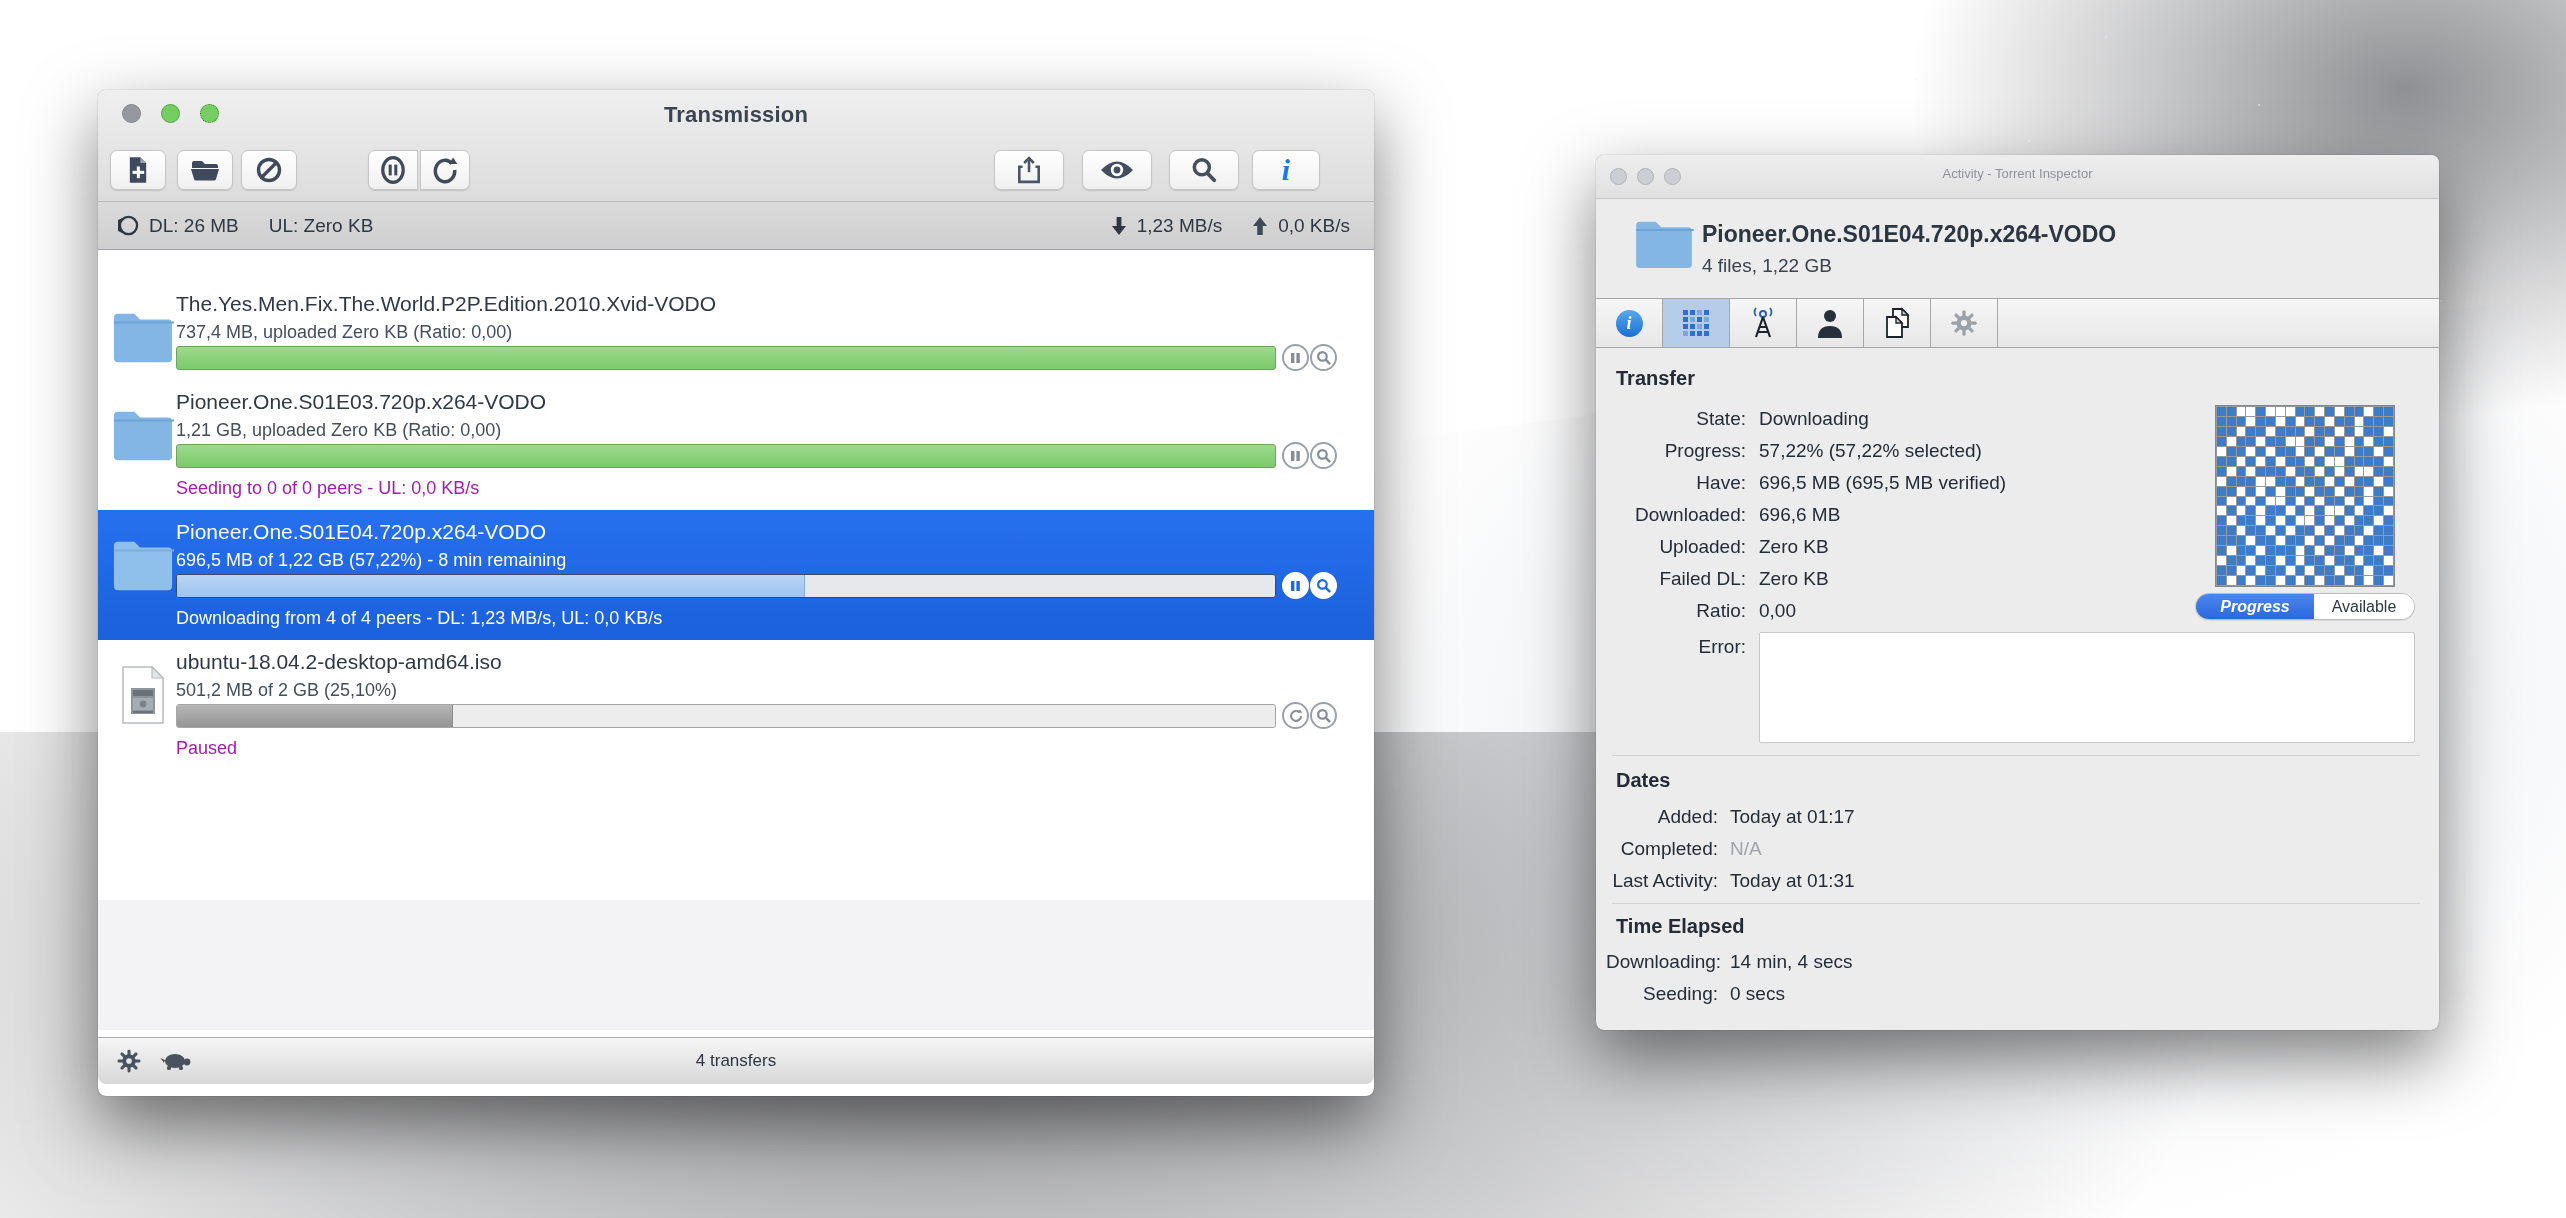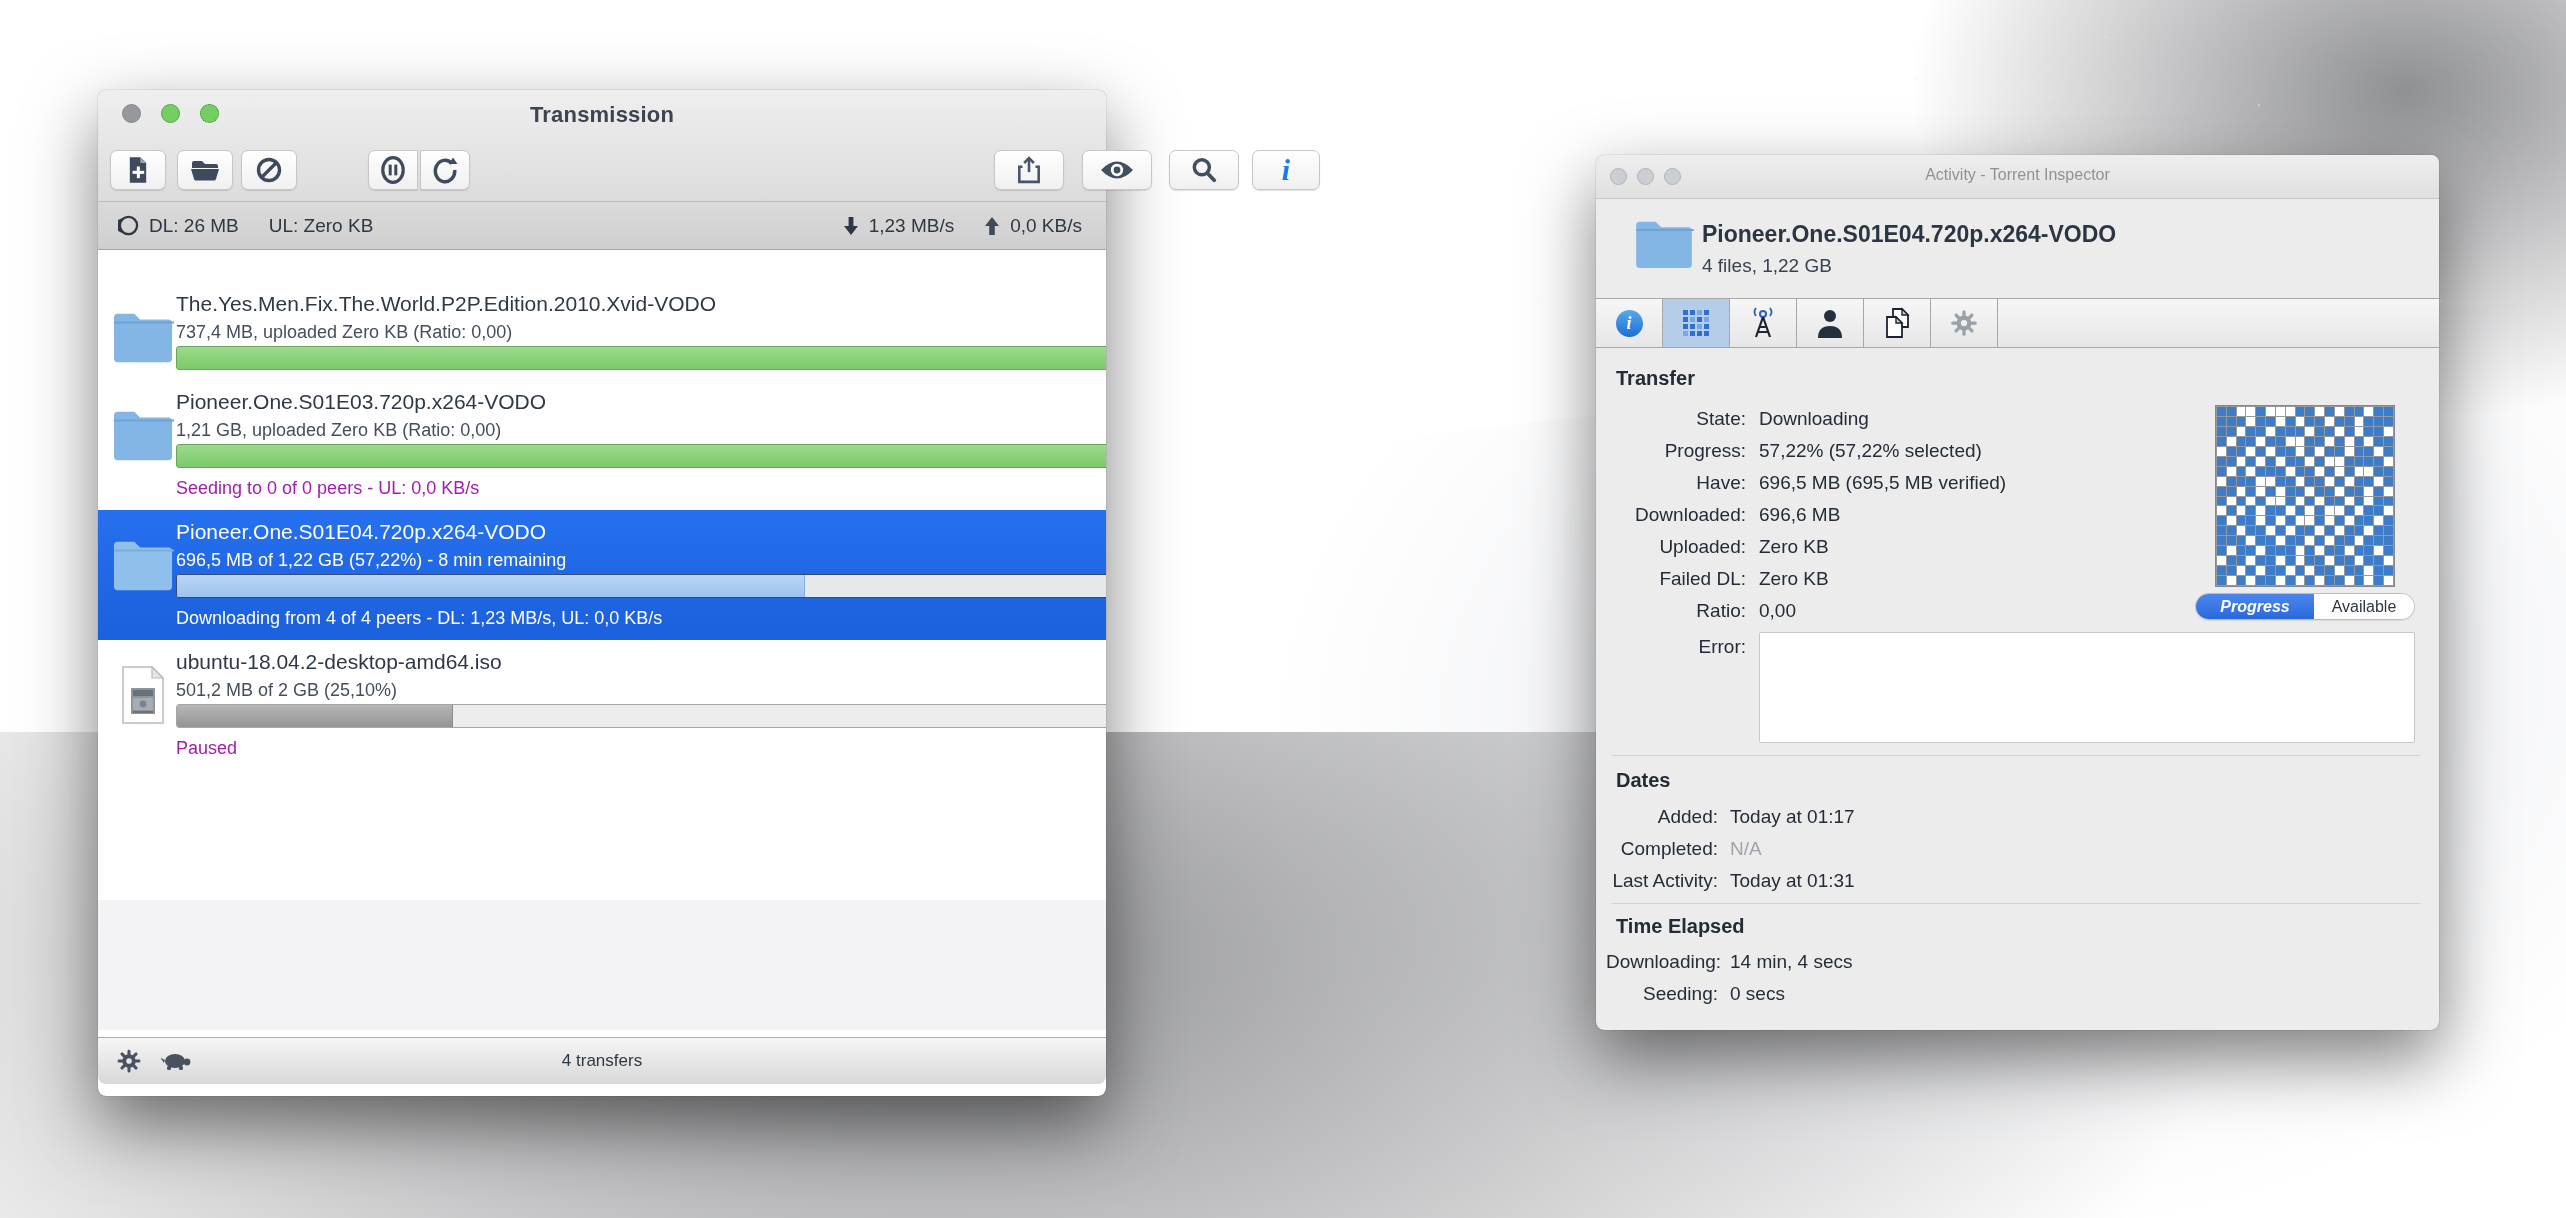--- a/index.html
+++ b/index.html
@@ -29,21 +29,21 @@
              2356px 180px rgba(235,240,250,.5), 1850px 250px rgba(255,255,255,.45),
              1540px 300px rgba(235,240,250,.4), 2440px 300px rgba(255,255,255,.45),
              120px 200px rgba(235,240,250,.4), 420px 280px rgba(255,255,255,.4); }
 
   
   .window { position:absolute; border-radius:8px;
             box-shadow:0 28px 70px rgba(0,0,0,.5), 0 0 1px rgba(0,0,0,.6); }
   .tl { width:19px; height:19px; border-radius:50%; display:inline-block; }
 
   
-  .tw { left:98px; top:90px; width:1008px; height:1006px; background:#fff; }
+  .tw { left:98px; top:90px; width:1276px; height:1006px; background:#fff; }
   .tw-chrome { position:absolute; left:0; top:0; right:0; height:112px;
                border-radius:8px 8px 0 0;
                background:linear-gradient(#efefef, #dcdcdc);
                border-bottom:1px solid #b9b9b9; }
   .tw-title { position:absolute; left:0; right:0; top:12px; text-align:center;
               font-size:22px; font-weight:600; color:#3b4450; letter-spacing:.2px; }
   .tw-lights { position:absolute; left:24px; top:14px; display:flex; gap:20px; }
   .tl-close { background:#95989d; border:1px solid #83868b; }
   .tl-min   { background:#74ce62; border:1px solid #53a845; }
   .tl-zoom  { background:#74ce62; border:1px dotted #3c7a33; }
@@ -85,21 +85,21 @@
              border-top:1px solid #aaadb1; display:flex; align-items:center; }
   .tf-count { position:absolute; left:0; right:0; text-align:center; font-size:17px; color:#2e3744; }
   .tf-icons { display:flex; align-items:center; gap:18px; padding-left:18px; z-index:1; color:#49525f; }
 
   
   .iw { left:1596px; top:155px; width:843px; height:875px; background:#ececec; }
   .iw-titlebar { position:absolute; left:0; top:0; right:0; height:44px;
                  border-radius:8px 8px 0 0; background:linear-gradient(#eeeeee,#e0e0e0);
                  border-bottom:1px solid #c6c6c6; }
   .iw-title { position:absolute; left:0; right:0; top:11px; text-align:center;
-              font-size:16px; color:#8e9297; }
+              font-size:13px; color:#8e9297; }
   .iw-lights { position:absolute; left:14px; top:13px; display:flex; gap:10px; }
   .tl-gray { width:17px; height:17px; background:#cbced2; border:1px solid #b0b3b7; }
   .iw-name { position:absolute; left:106px; top:66px; font-size:23px; font-weight:700; color:#2c3542; }
   .iw-info { position:absolute; left:106px; top:100px; font-size:19px; color:#39424f; }
   .iw-foldericon { position:absolute; left:38px; top:62px; }
   .tabbar { position:absolute; left:0; top:143px; right:0; height:50px;
             background:linear-gradient(#f6f6f6,#e7e7e7);
             border-top:1px solid #a7a7a7; border-bottom:1px solid #a7a7a7; display:flex; }
   .tab { width:67px; height:100%; border-right:1px solid #a7a7a7;
          display:flex; align-items:center; justify-content:center; }

